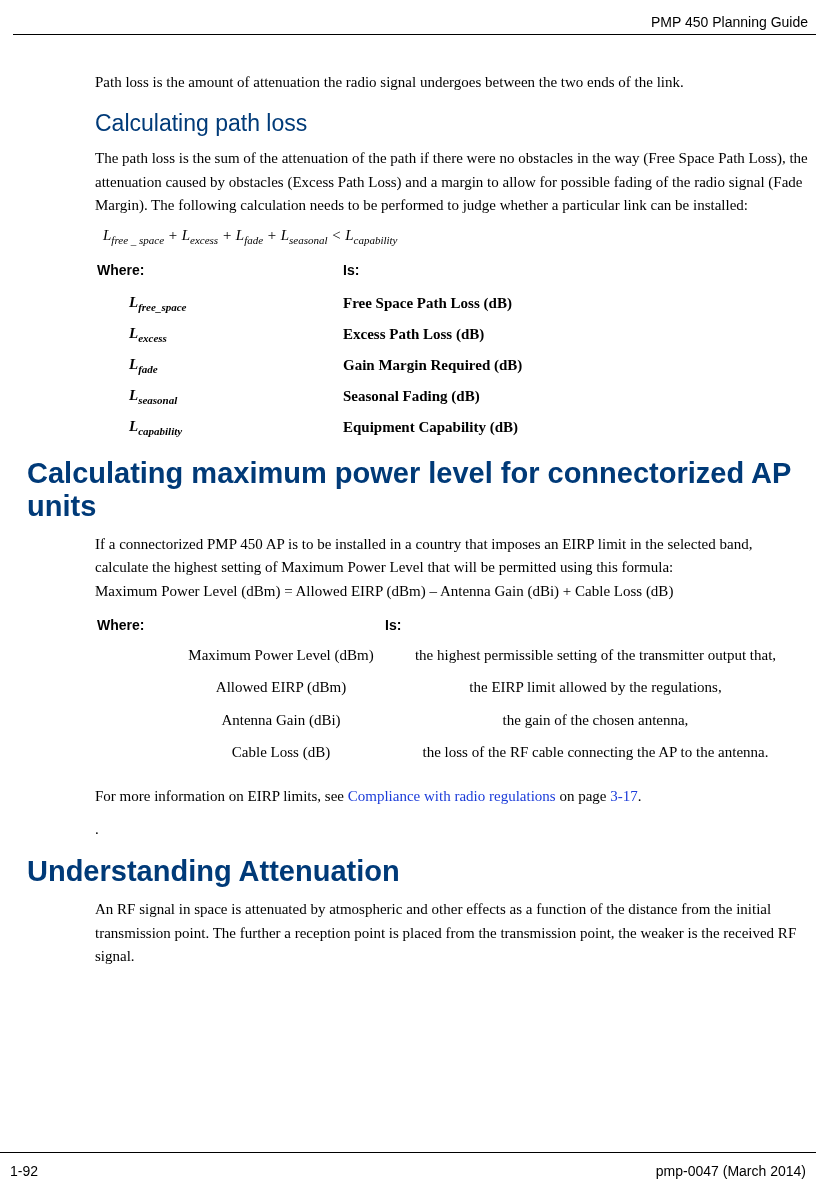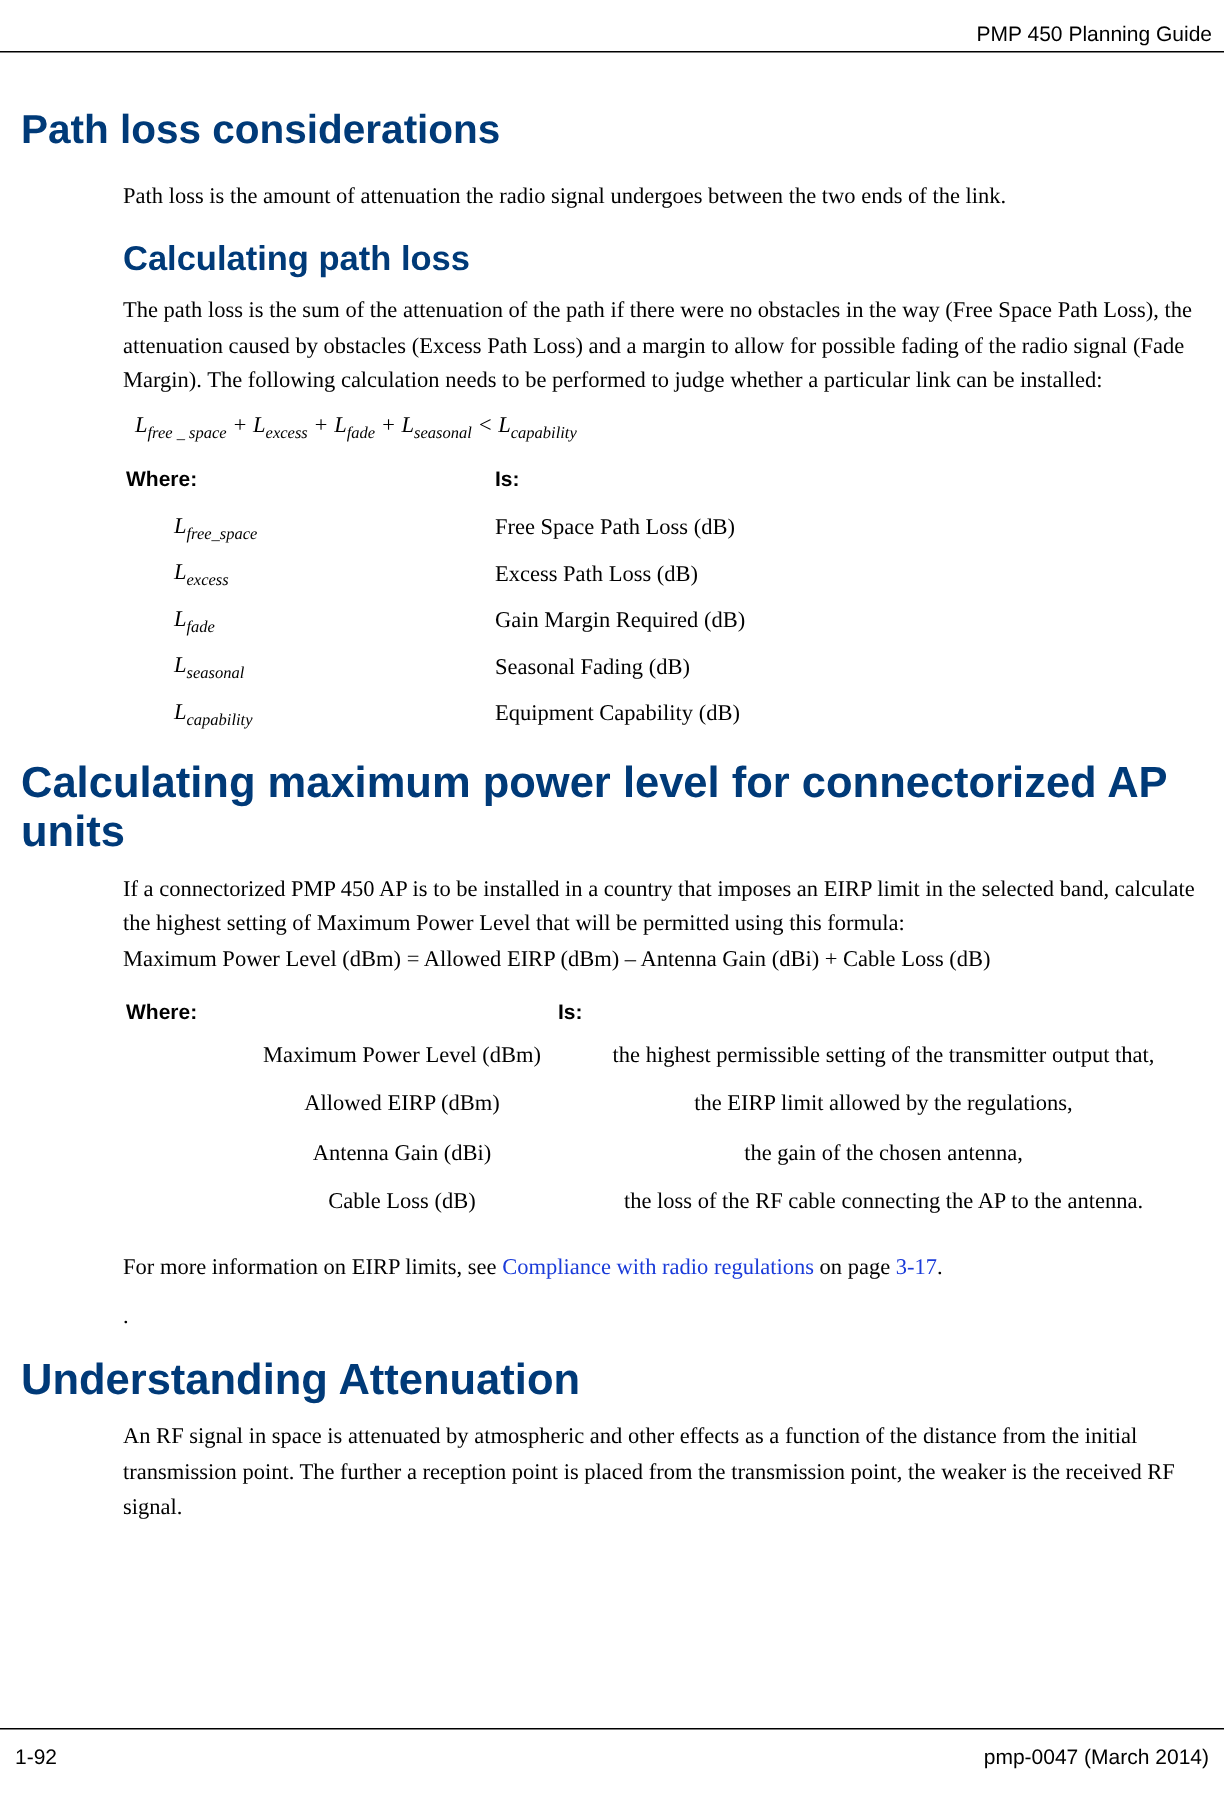--- a/index.html
+++ b/index.html
@@ -8,21 +8,21 @@
     font-size: 15px;
     color: #000;
     margin: 0;
     background: #fff;
     width: 816px;
     height: 1197px;
     position: relative;
     box-sizing: border-box;
   }
   .page {
-    padding: 14px 0 0 0;
+    padding: 14px 0 0 13px;
     box-sizing: border-box;
   }
   .header-right {
     text-align: right;
     font-family: Verdana, Arial, sans-serif;
     font-size: 14px;
     padding-right: 8px;
     padding-bottom: 4px;
   }
   .hr-top {
@@ -41,21 +41,21 @@
   h1.h-blue-big {
     font-family: Arial, Helvetica, sans-serif;
     color: #003a78;
     font-weight: bold;
     font-size: 27px;
     margin: 0 0 18px 0;
   }
   h2.h-blue-mid {
     font-family: Arial, Helvetica, sans-serif;
     color: #003a78;
-    font-weight: bold;
+    font-weight: normal;
     font-size: 23px;
     margin: 16px 0 10px 0;
   }
   h1.sect-big {
     font-family: Arial, Helvetica, sans-serif;
     color: #003a78;
     font-weight: bold;
     font-size: 29px;
     margin: 14px 0 10px 0;
   }
@@ -86,20 +86,21 @@
     font-family: Verdana, Arial, sans-serif;
     font-weight: bold;
     font-size: 14px;
     text-align: left;
     padding: 4px 2px 10px 2px;
   }
   .table1 td {
     padding: 6px 2px 6px 2px;
     vertical-align: middle;
     font-size: 15px;
+    font-weight: bold;
   }
   .table1 td .termL {
     font-style: italic;
     font-family: "Times New Roman", serif;
   }
   .col-where1 { width: 210px; padding-left: 34px !important; }
   .table2 {
     border-collapse: collapse;
     width: 100%;
     margin-bottom: 16px;
@@ -140,21 +141,20 @@
   }
 </style>
 </head>
 <body>
 
 <div class="page">
   <div class="header-right">PMP 450 Planning Guide</div>
   <hr class="hr-top">
   <div class="content">
 
-    <h1 class="h-blue-big">Path loss considerations</h1>
 
     <div class="indent">
       <p>Path loss is the amount of attenuation the radio signal undergoes between the two ends of the link.</p>
 
       <h2 class="h-blue-mid">Calculating path loss</h2>
 
       <p>The path loss is the sum of the attenuation of the path if there were no obstacles in the way (Free Space Path Loss), the attenuation caused by obstacles (Excess Path Loss) and a margin to allow for possible fading of the radio signal (Fade Margin). The following calculation needs to be performed to judge whether a particular link can be installed:</p>
 
       <div class="equation">
         L<span class="sub">free _ space</span> + L<span class="sub">excess</span> + L<span class="sub">fade</span> + L<span class="sub">seasonal</span> &lt; L<span class="sub">capability</span>

